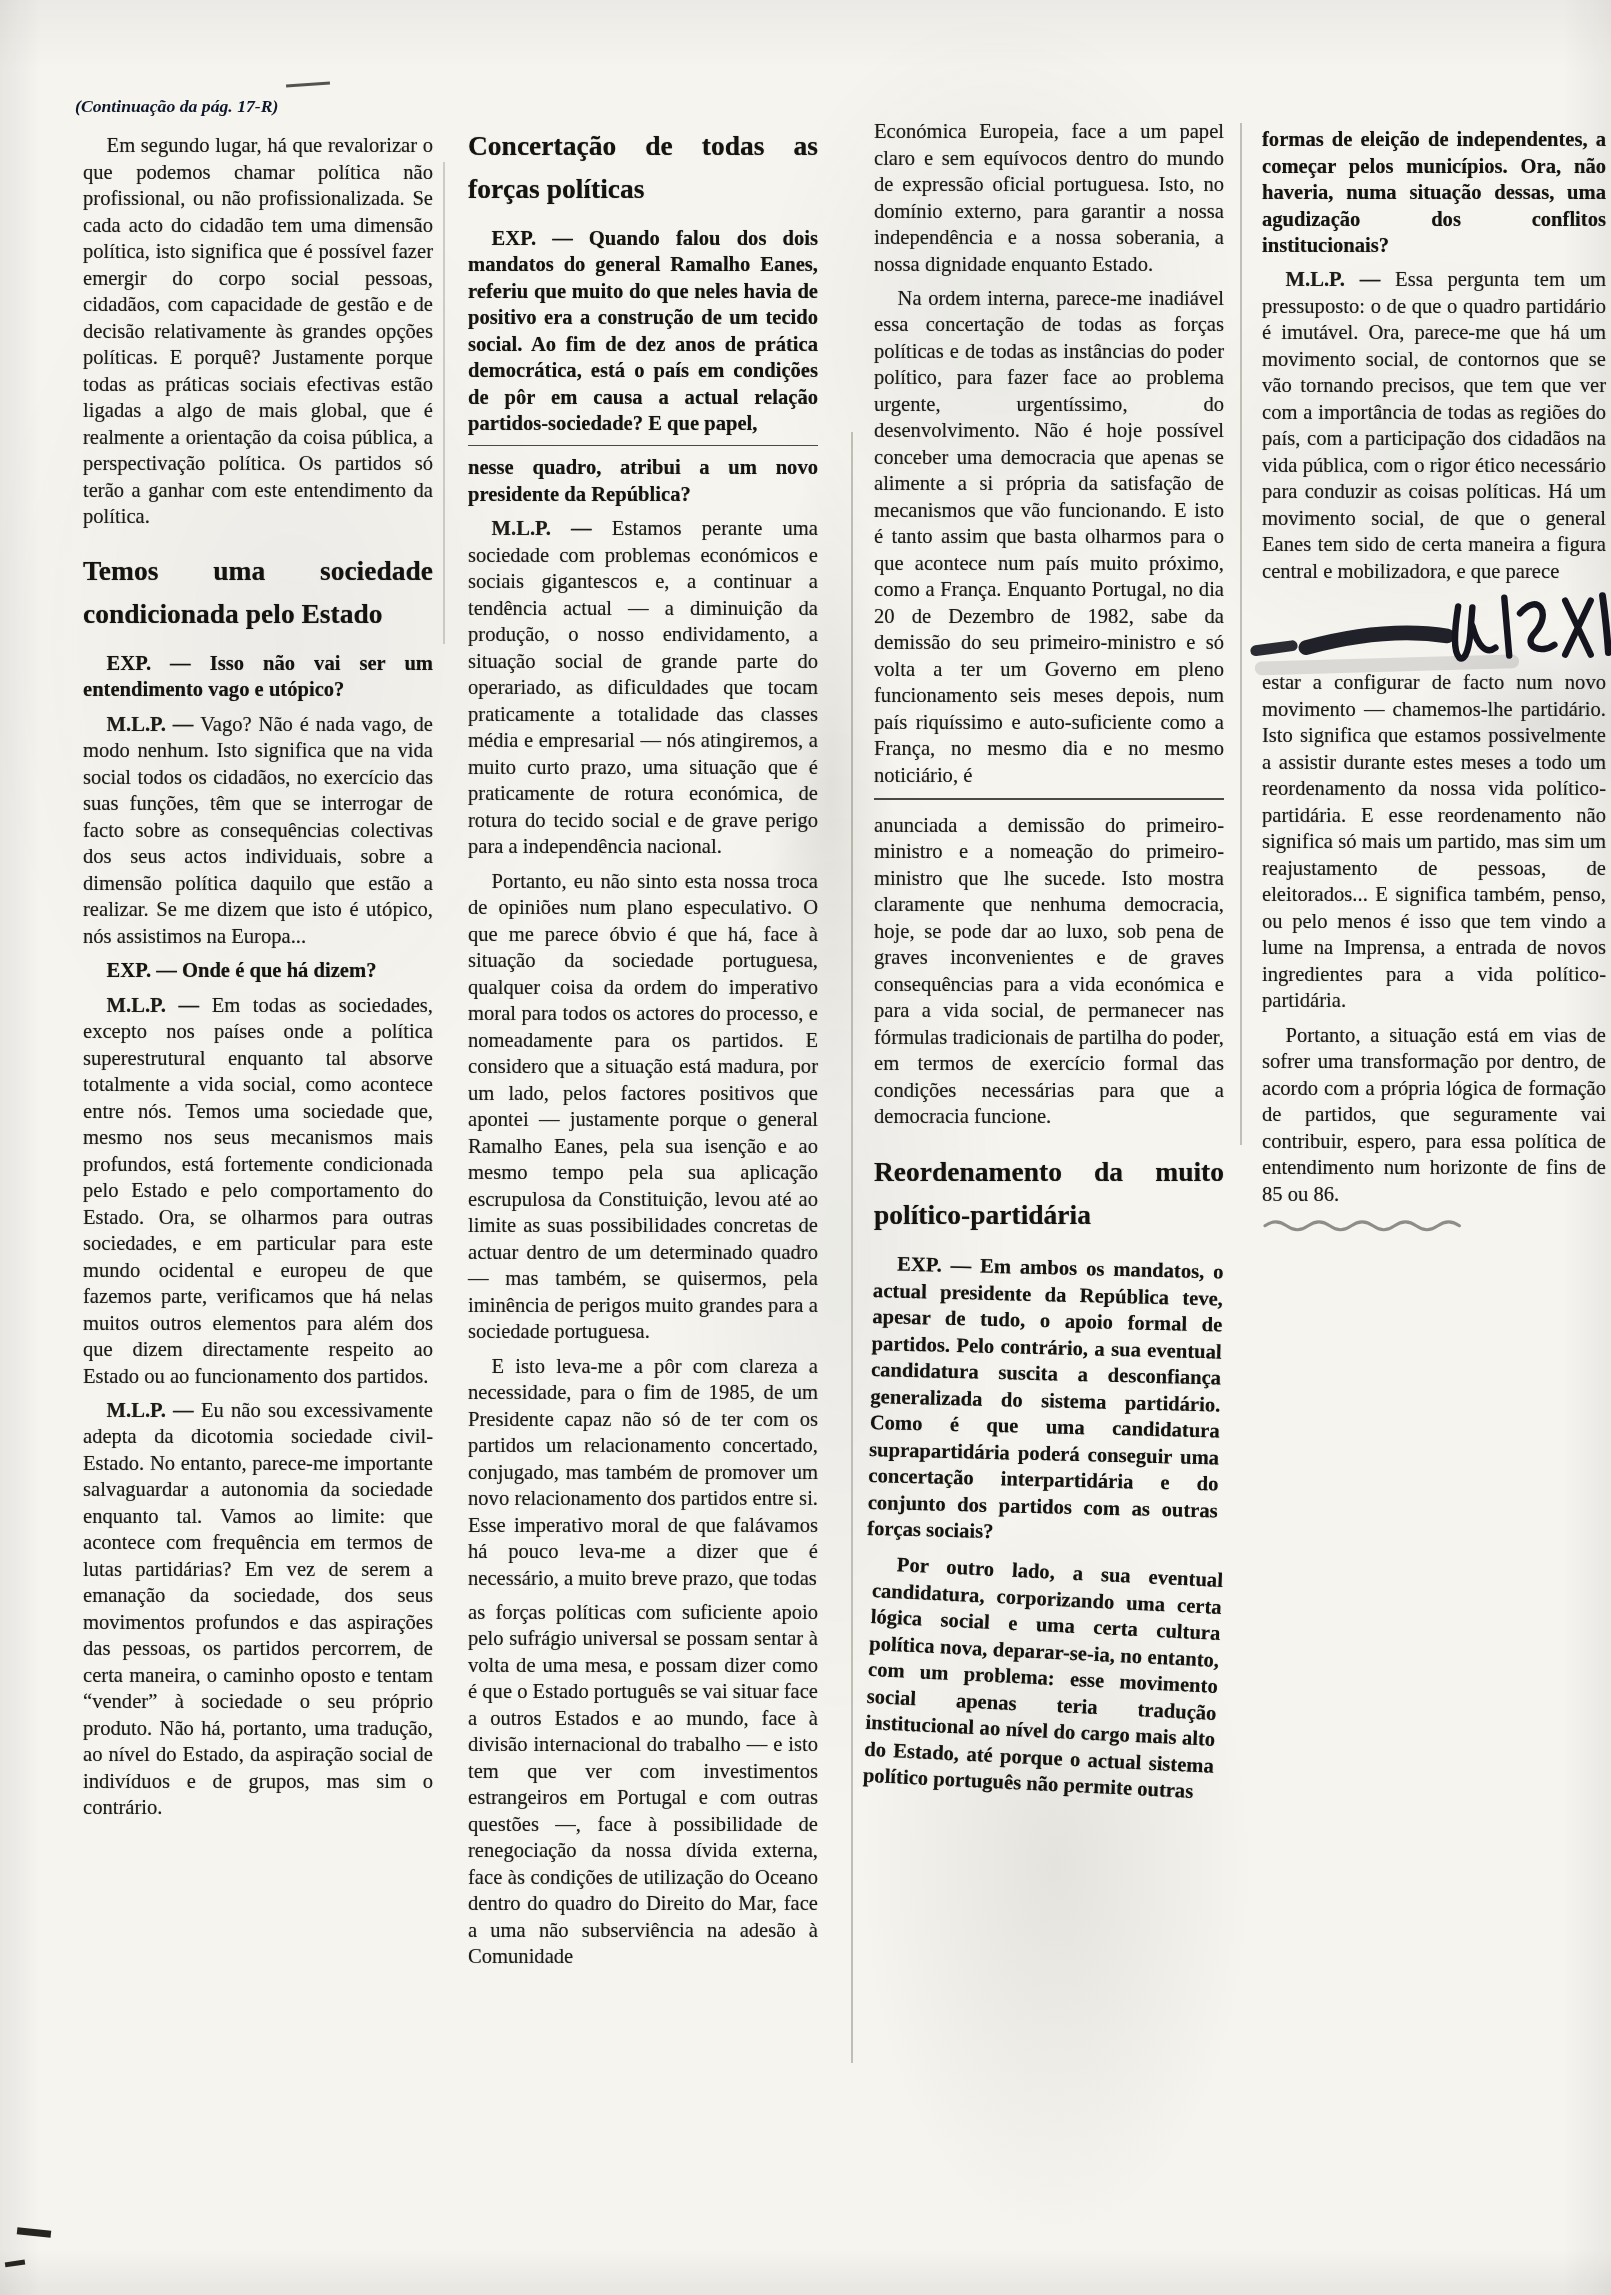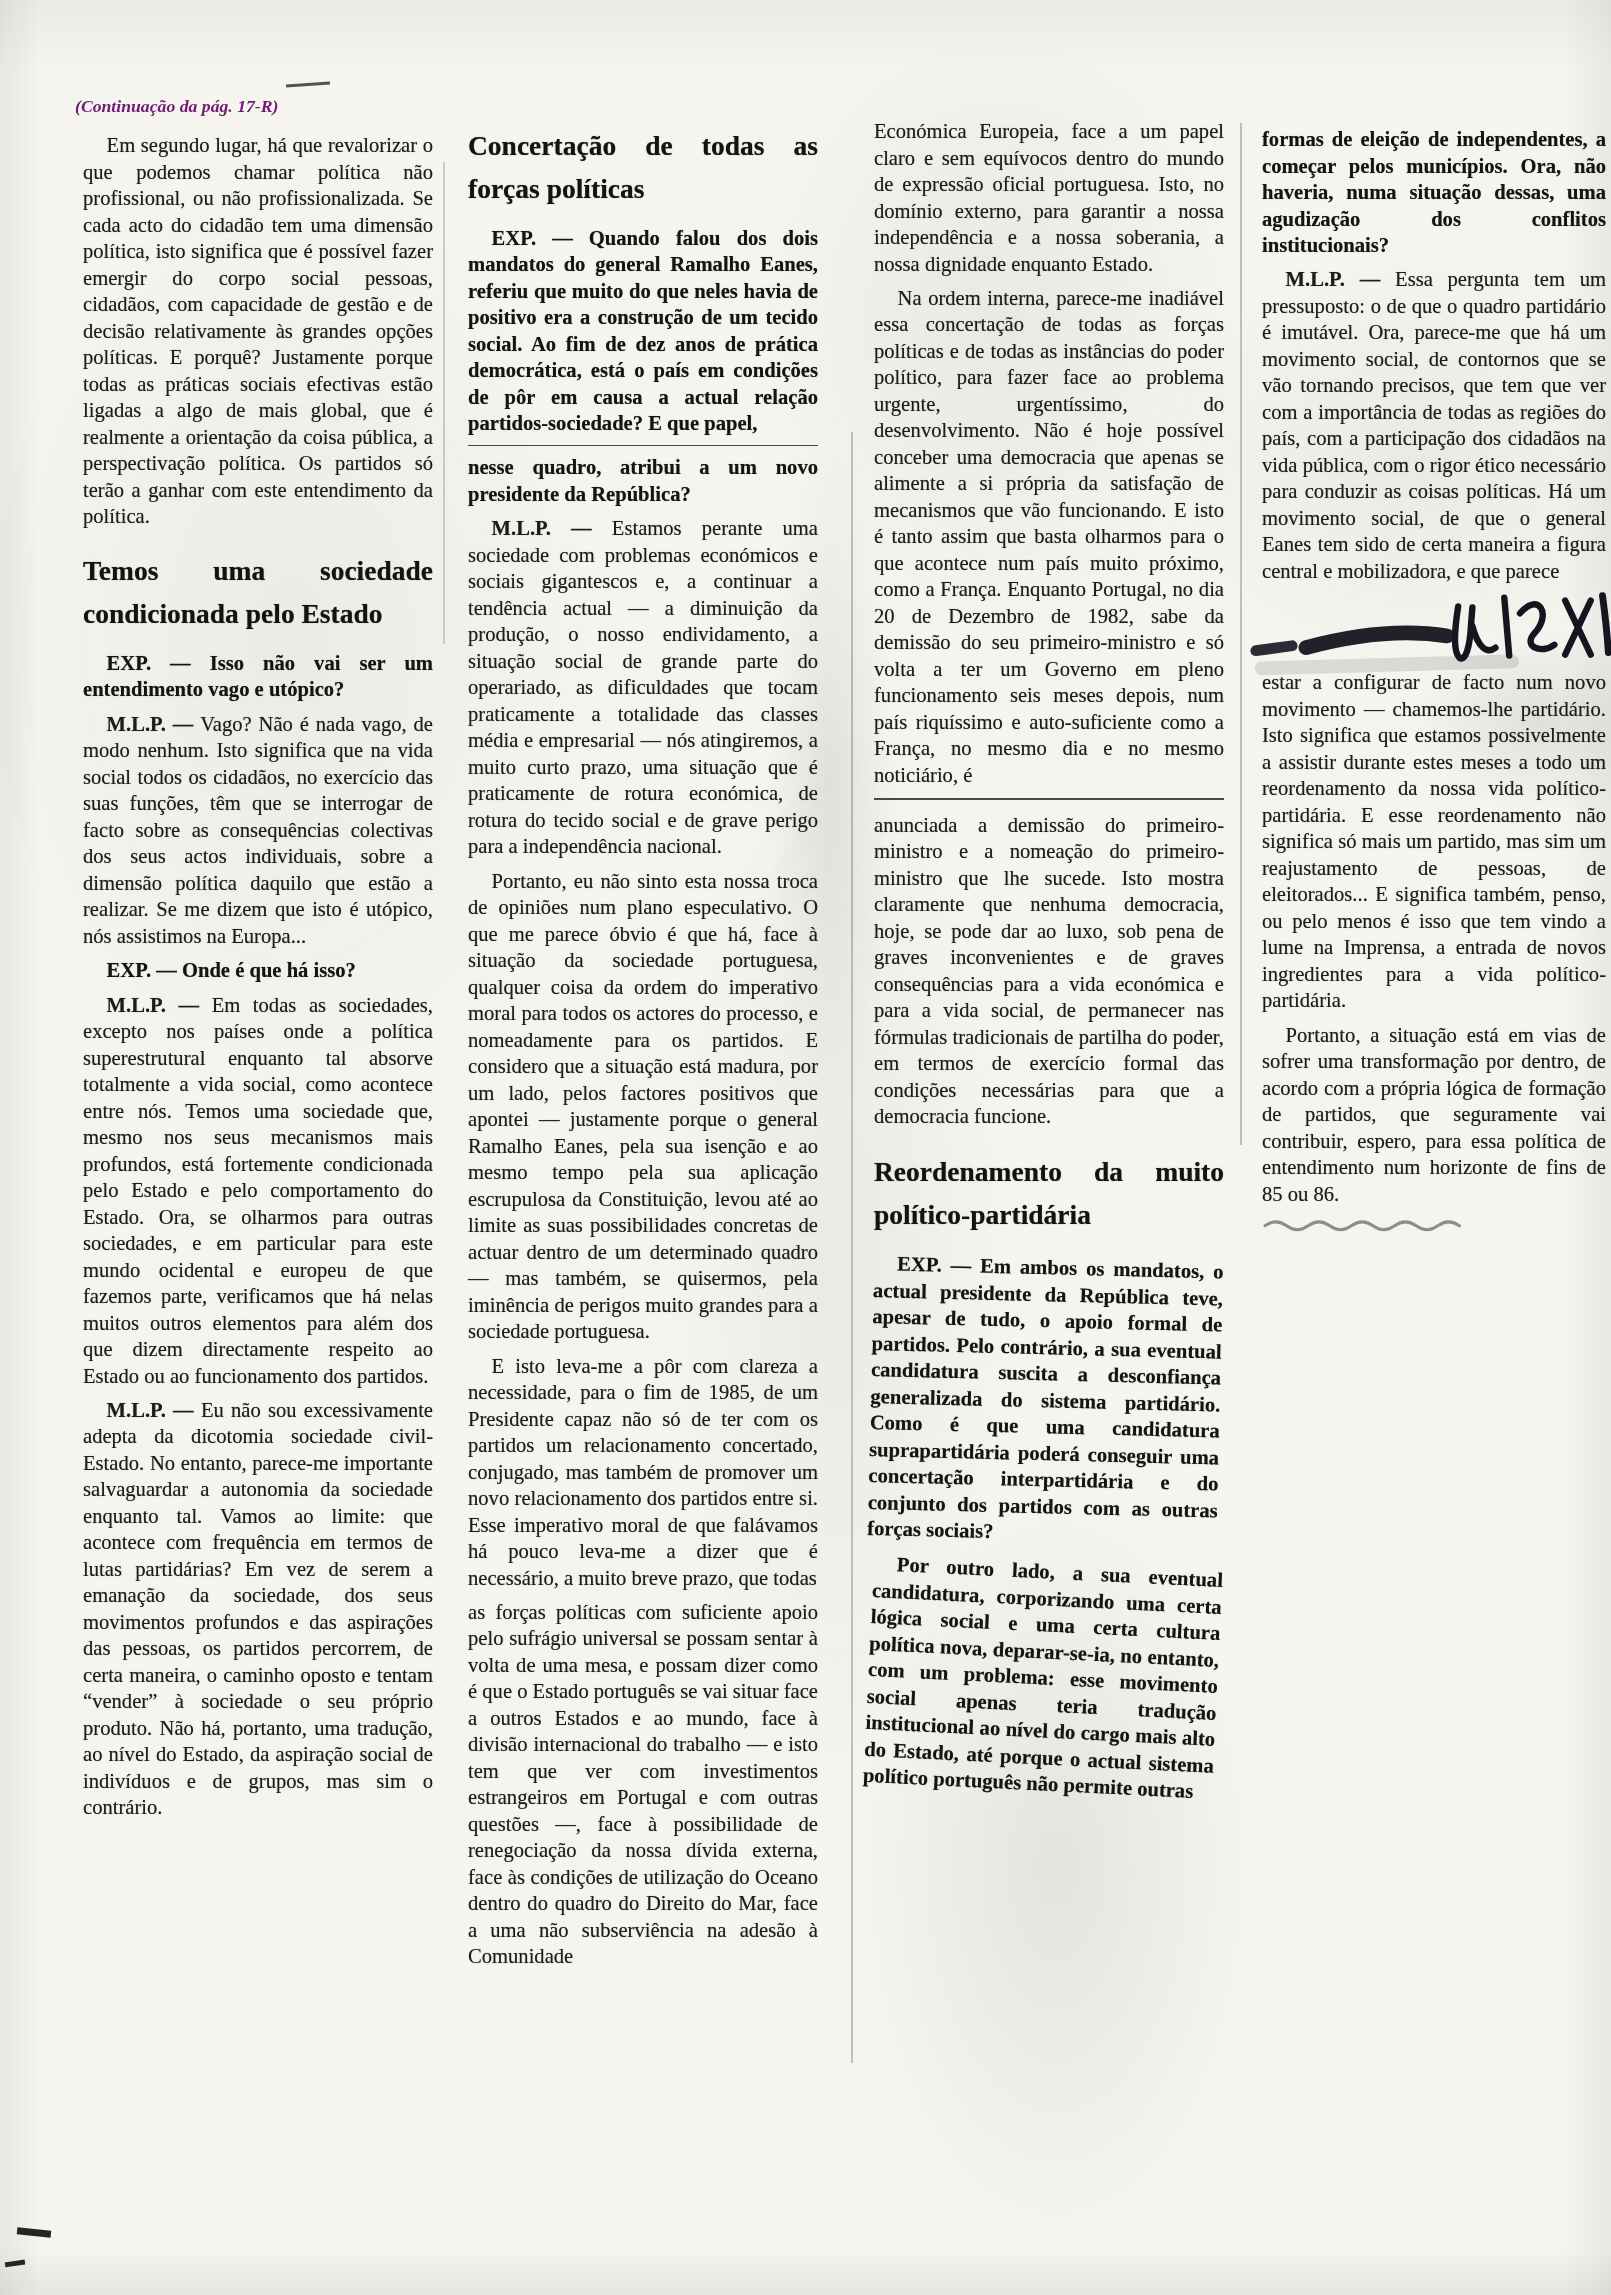--- a/index.html
+++ b/index.html
@@ -16,21 +16,21 @@
       linear-gradient(90deg, rgba(0,0,0,0.06) 0%, rgba(0,0,0,0) 2.5%, rgba(0,0,0,0) 97%, rgba(0,0,0,0.05) 100%),
       linear-gradient(180deg, rgba(0,0,0,0.04) 0%, rgba(0,0,0,0) 3%, rgba(0,0,0,0) 98%, rgba(0,0,0,0.06) 100%);
     font-family: "Liberation Serif", "DejaVu Serif", serif;
     color: #1d1c19;
   }
   .page { position: absolute; inset: 0; }
 
   .note {
     position: absolute; left: 75px; top: 96px;
     font-size: 17.7px; font-weight: bold; font-style: italic;
-    color: #701a75;
+    color: #0f172a;
   }
   .note::before{
     content:""; position:absolute; left: 211px; top: -12.8px; width: 44px; height: 2.9px;
     background: #55534d; transform: rotate(-4deg);
   }
 
   .col {
     position: absolute;
     width: 350px;
     font-size: 20.6px;
@@ -96,21 +96,21 @@
   <div class="smudge smudge-2"></div>
   <div class="smudge smudge-3"></div>
   <div class="corner-mark corner-a"></div>
   <div class="corner-mark corner-b"></div>
 
   <section class="col col-1">
     <p>Em segundo lugar, há que revalorizar o que podemos chamar política não profissional, ou não profissionalizada. Se cada acto do cidadão tem uma dimensão política, isto significa que é possível fazer emergir do corpo social pessoas, cidadãos, com capacidade de gestão e de decisão relativamente às grandes opções políticas. E porquê? Justamente porque todas as práticas sociais efectivas estão ligadas a algo de mais global, que é realmente a orientação da coisa pública, a perspectivação política. Os partidos só terão a ganhar com este entendimento da política.</p>
     <h2>Temos uma sociedade condicionada pelo Estado</h2>
     <p class="q">EXP. — Isso não vai ser um entendimento vago e utópico?</p>
     <p><strong>M.L.P. — </strong><span>Vago? Não é nada vago, de modo nenhum. Isto significa que na vida social todos os cidadãos, no exercício das suas funções, têm que se interrogar de facto sobre as consequências colectivas dos seus actos individuais, sobre a dimensão política daquilo que estão a realizar. Se me dizem que isto é utópico, nós assistimos na Europa...</span></p>
-    <p class="q">EXP. — Onde é que há isso?</p>
+    <p class="q">EXP. — Onde é que há dizem?</p>
     <p><strong>M.L.P. — </strong><span>Em todas as sociedades, excepto nos países onde a política superestrutural enquanto tal absorve totalmente a vida social, como acontece entre nós. Temos uma sociedade que, mesmo nos seus mecanismos mais profundos, está fortemente condicionada pelo Estado e pelo comportamento do Estado. Ora, se olharmos para outras sociedades, e em particular para este mundo ocidental e europeu de que fazemos parte, verificamos que há nelas muitos outros elementos para além dos que dizem directamente respeito ao Estado ou ao funcionamento dos partidos.</span></p>
     <p><strong>M.L.P. — </strong><span>Eu não sou excessivamente adepta da dicotomia sociedade civil-Estado. No entanto, parece-me importante salvaguardar a autonomia da sociedade enquanto tal. Vamos ao limite: que acontece com frequência em termos de lutas partidárias? Em vez de serem a emanação da sociedade, dos seus movimentos profundos e das aspirações das pessoas, os partidos percorrem, de certa maneira, o caminho oposto e tentam “vender” à sociedade o seu próprio produto. Não há, portanto, uma tradução, ao nível do Estado, da aspiração social de indivíduos e de grupos, mas sim o contrário.</span></p>
   </section>
 
   <section class="col col-2">
     <h2 class="first">Concertação de todas as forças políticas</h2>
     <p class="q">EXP. — Quando falou dos dois mandatos do general Ramalho Eanes, referiu que muito do que neles havia de positivo era a construção de um tecido social. Ao fim de dez anos de prática democrática, está o país em condições de pôr em causa a actual relação partidos-sociedade? E que papel,</p>
     <hr class="rule thin">
     <p class="q flush">nesse quadro, atribui a um novo presidente da República?</p>
     <p><strong>M.L.P. — </strong><span>Estamos perante uma sociedade com problemas económicos e sociais gigantescos e, a continuar a tendência actual — a diminuição da produção, o nosso endividamento, a situação social de grande parte do operariado, as dificuldades que tocam praticamente a totalidade das classes média e empresarial — nós atingiremos, a muito curto prazo, uma situação que é praticamente de rotura económica, de rotura do tecido social e de grave perigo para a independência nacional.</span></p>

